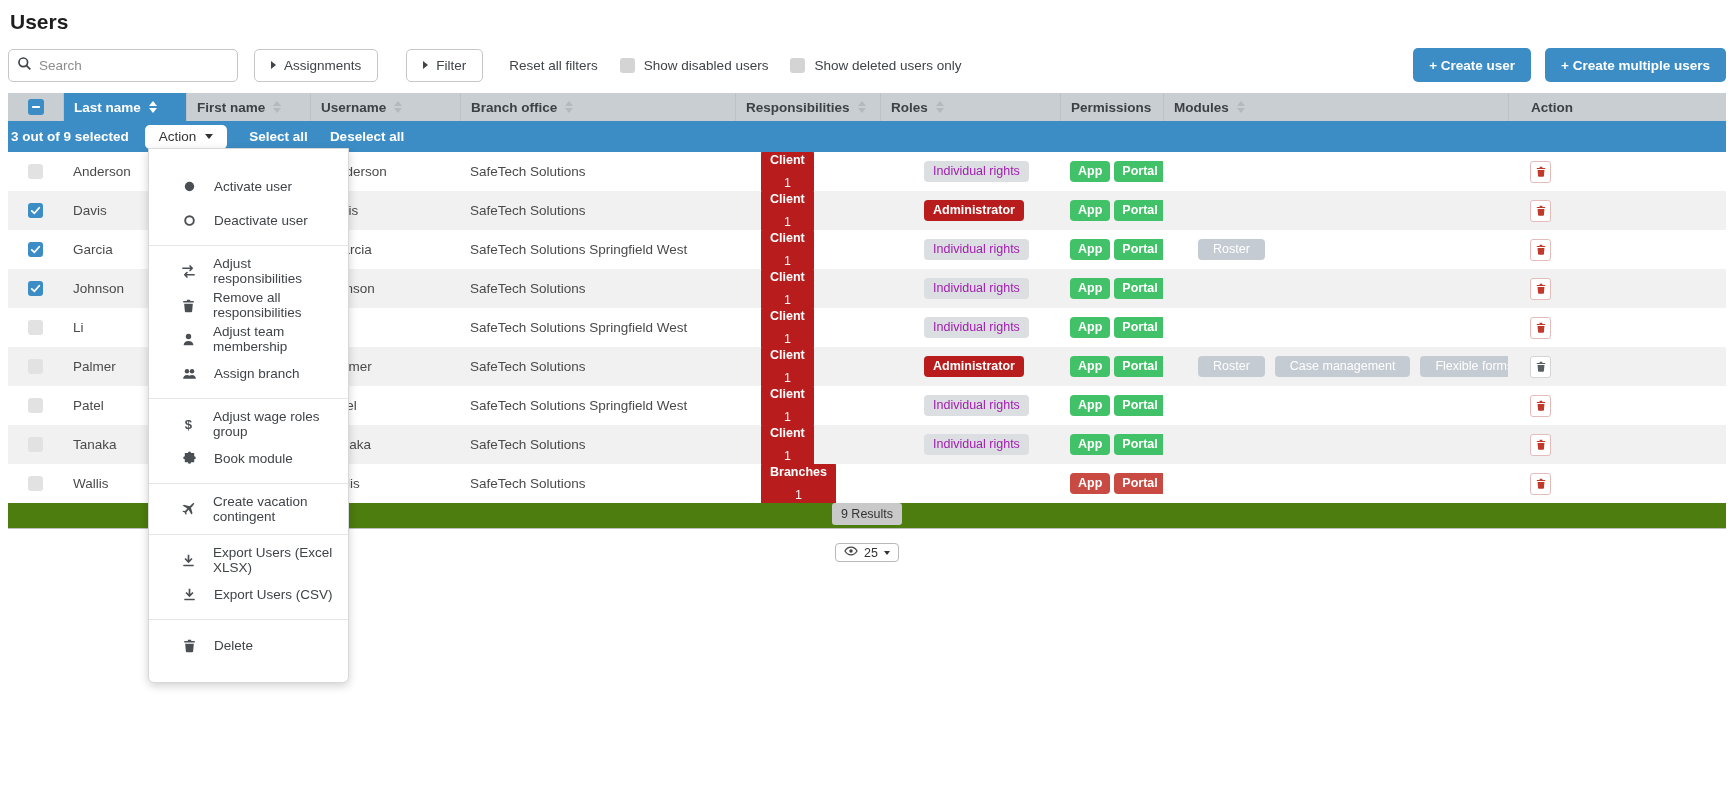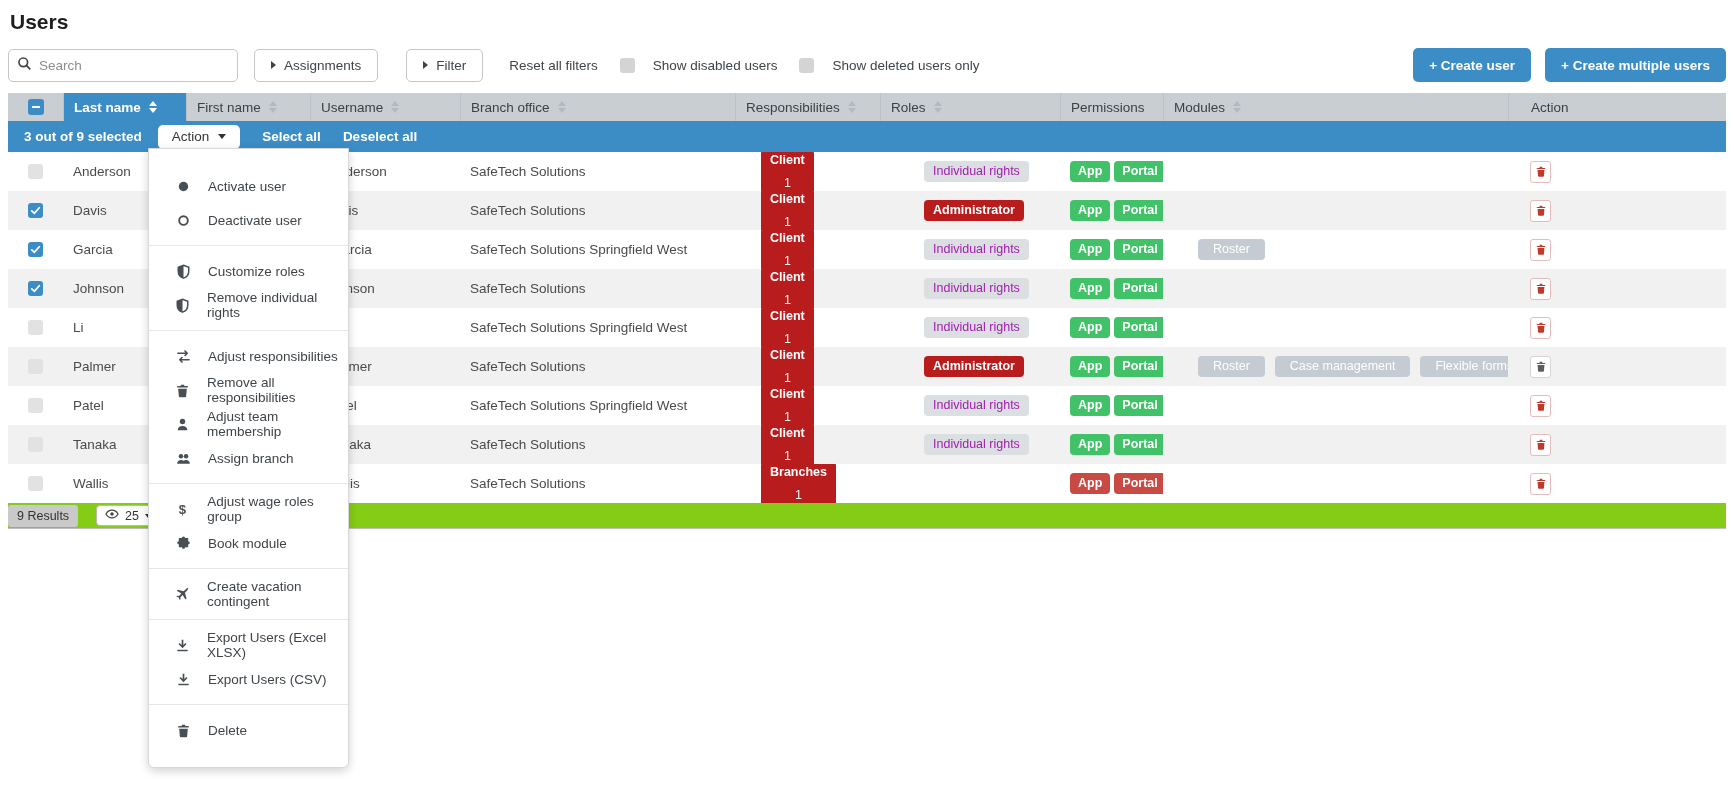--- a/index.html
+++ b/index.html
@@ -17,45 +17,45 @@
   .search-box input { border:none; outline:none; font-size:13.5px; width:100%; margin-left:7px;
     font-family:inherit; color:#444; background:transparent; }
   .search-box input::placeholder { color:#8d8d8d; }
   .wbtn { display:flex; align-items:center; gap:8px; height:33px; padding:0 16px; background:#fff;
     border:1px solid #c6c6c6; border-radius:5px; font-size:13.5px; color:#3f4449; cursor:pointer;
     font-family:inherit; }
   .caret-r { width:0; height:0; border-left:5px solid #3f4449; border-top:4px solid transparent;
     border-bottom:4px solid transparent; display:inline-block; }
   .ml16 { margin-left:16px; } .ml10 { margin-left:28px; }
   .reset { font-size:13.5px; color:#3f4449; margin-left:26px; cursor:pointer; }
-  .cb-label { display:flex; align-items:center; gap:18px; font-size:13.5px; margin-left:22px; cursor:pointer; }
+  .cb-label { display:flex; align-items:center; gap:9px; font-size:13.5px; margin-left:22px; cursor:pointer; }
   .cb { width:15px; height:15px; border-radius:3px; background:#d4d4d4; display:inline-block; }
   .spacer { flex:1; }
   .bbtn { height:34px; padding:0 16px; background:#3c8dc5; color:#fff; border:none; border-radius:5px;
     font-size:13.5px; font-weight:bold; margin-left:14px; cursor:pointer; font-family:inherit; }
 
   
   .thead { display:flex; height:28px; background:#c9ced3; align-items:stretch; }
   .hc { display:flex; align-items:center; font-size:13.5px; color:#3c4146; padding-left:10px; gap:8px;
-    border-left:1px solid #bcc2c8; }
+    border-left:1px solid #bcc2c8;font-weight:bold; }
   .hc:first-child { border-left:none; }
   .hc.sorted { background:#3c8dc5; color:#fff; font-weight:bold; }
   .sort { display:inline-flex; flex-direction:column; gap:2px; }
   .sort i { width:0; height:0; border-left:4px solid transparent; border-right:4px solid transparent; display:block; }
   .sort .up { border-bottom:5px solid #b3b9bf; } .sort .dn { border-top:5px solid #b3b9bf; }
   .sorted .sort .up { border-bottom-color:#fff; } .sorted .sort .dn { border-top-color:#fff; }
   .hc.c-action { justify-content:flex-start; padding-left:22px; }
 
   .col-check { width:55px; justify-content:center; padding-left:0; }
   .col-0 { width:123px; } .col-1 { width:124px; } .col-2 { width:150px; } .col-3 { width:275px; }
   .col-4 { width:145px; } .col-5 { width:180px; } .col-6 { width:103px; } .col-7 { width:345px; }
   .col-8 { width:218px; }
 
   .selbar { display:flex; align-items:center; height:31px; background:#3c8dc5; color:#fff;
-    font-size:13.5px; font-weight:bold; padding-left:16px; }
+    font-size:13.5px; font-weight:bold; padding-left:3px; }
   .action-btn { display:flex; align-items:center; gap:9px; background:#fff; border:none; border-radius:5px;
     height:24px; padding:0 14px; font-size:13.5px; color:#333; margin-left:16px; cursor:pointer;
     font-family:inherit; }
   .caret-d { width:0; height:0; border-top:5px solid #333; border-left:4.5px solid transparent;
     border-right:4.5px solid transparent; display:inline-block; }
   .sel-link { color:#fff; margin-left:22px; cursor:pointer; text-decoration:none; font-weight:bold; }
 
   .trow { display:flex; align-items:center; height:39px; background:#fff;text-align:right; }
   .trow:nth-child(even) { background:#f1f1f1; }
   .tc { display:flex; align-items:center; font-size:13.5px; color:#4a4a4a; padding-left:10px;
@@ -75,32 +75,32 @@
   .b-dark .cnt { font-weight:normal; opacity:.95; }
   .b-light { background:#dcdfe2; color:#a21caf; }
   .b-green { background:#42c268; color:#fff; font-weight:bold; margin-right:4px; padding:4px 8px; }
   .b-red   { background:#c94a42; color:#fff; font-weight:bold; margin-right:4px; padding:4px 8px; }
   .b-mod   { background:#c5cbd2; color:#fff; padding:4px 15px; }
 
   .trash-btn { width:21px; height:22px; border:1px solid #e5bcbc; border-radius:3px; background:#fff;
     display:flex; align-items:center; justify-content:center; cursor:pointer; }
   .trash-btn.gray { border-color:#d5d5d5; }
 
-  .tfoot { display:flex; align-items:center; height:26px; background:#84cc16; border-bottom:1px solid #bfbfbf;
-    padding-left:0; gap:18px; }
+  .tfoot { display:flex; align-items:center; height:26px; background:#4d7c0f; border-bottom:1px solid #bfbfbf;
+    padding-left:0; gap:18px;flex-direction:column; }
   .results-chip { background:#c9c9c9; border-radius:3px; padding:4px 9px; font-size:12.5px; color:#333; }
   .pagesize { display:flex; align-items:center; gap:6px; background:#fff; border:1px solid #b9b9b9;
     border-radius:4px; height:21px; padding:0 8px; font-size:12.5px; color:#333; cursor:pointer; }
   .caret-d.small { border-top-width:4px; border-left-width:3.5px; border-right-width:3.5px; }
 
   
   .dropdown { position:absolute; left:148px; top:148px; width:201px; background:#fff;
     border:1px solid #d8d8d8; border-radius:0 0 6px 6px; box-shadow:0 3px 10px rgba(0,0,0,.18);
     padding:12px 0; z-index:50; }
-  .menu-group { padding:8px 4px; }
+  .menu-group { padding:8px 10px; }
   .menu-group + .menu-group { border-top:1px solid #e6e6e6; }
   .menu-item { display:flex; align-items:center; height:34px; padding-left:22px; gap:17px;
     font-size:13.5px; color:#3f4449; cursor:pointer; }
   .mi-icon { width:16px; display:flex; justify-content:center; }
 </style>
 </head>
 <body>
 
 <div class="page">
   <h1 class="title">Users</h1>
@@ -599,40 +599,20 @@
               <circle cx="8" cy="8" r="4.6" fill="none" stroke="#4a4f54" stroke-width="2"></circle>
             </svg>
           </span>
           <span>Deactivate user</span>
         </div>
       </div>
       <div class="menu-group">
         <div class="menu-item">
           <span class="mi-icon">
             <svg width="15" height="15" viewBox="0 0 16 16">
-              <path d="M8 1.4 13.6 3.4 V7.6 C13.6 11.6 11 14.1 8 15.1 C5 14.1 2.4 11.6 2.4 7.6 V3.4 Z" fill="none" stroke="#4a4f54" stroke-width="1.6"></path>
-              <path d="M8 1.4 V15.1 C5 14.1 2.4 11.6 2.4 7.6 V3.4 Z" fill="#4a4f54"></path>
-            </svg>
-          </span>
-          <span>Customize roles</span>
-        </div>
-        <div class="menu-item">
-          <span class="mi-icon">
-            <svg width="15" height="15" viewBox="0 0 16 16">
-              <path d="M8 1.4 13.6 3.4 V7.6 C13.6 11.6 11 14.1 8 15.1 C5 14.1 2.4 11.6 2.4 7.6 V3.4 Z" fill="none" stroke="#4a4f54" stroke-width="1.6"></path>
-              <path d="M8 1.4 V15.1 C5 14.1 2.4 11.6 2.4 7.6 V3.4 Z" fill="#4a4f54"></path>
-            </svg>
-          </span>
-          <span>Remove individual rights</span>
-        </div>
-      </div>
-      <div class="menu-group">
-        <div class="menu-item">
-          <span class="mi-icon">
-            <svg width="15" height="15" viewBox="0 0 16 16">
               <path d="M2 4.5h10M12 4.5 9.6 2.1M12 4.5 9.6 6.9M14 11.5H4M4 11.5l2.4-2.4M4 11.5l2.4 2.4" fill="none" stroke="#4a4f54" stroke-width="1.7" stroke-linecap="round"></path>
             </svg>
           </span>
           <span>Adjust responsibilities</span>
         </div>
         <div class="menu-item">
           <span class="mi-icon">
             <svg width="15" height="15" viewBox="0 0 16 16">
               <path d="M6.2 1.8h3.6v1.4h3.8v1.6H2.4V3.2h3.8zM3.4 6h9.2l-.7 8.1c-.05.6-.5 1-1.1 1H5.2c-.6 0-1.05-.4-1.1-1z" fill="#4a4f54"></path>
             </svg>

